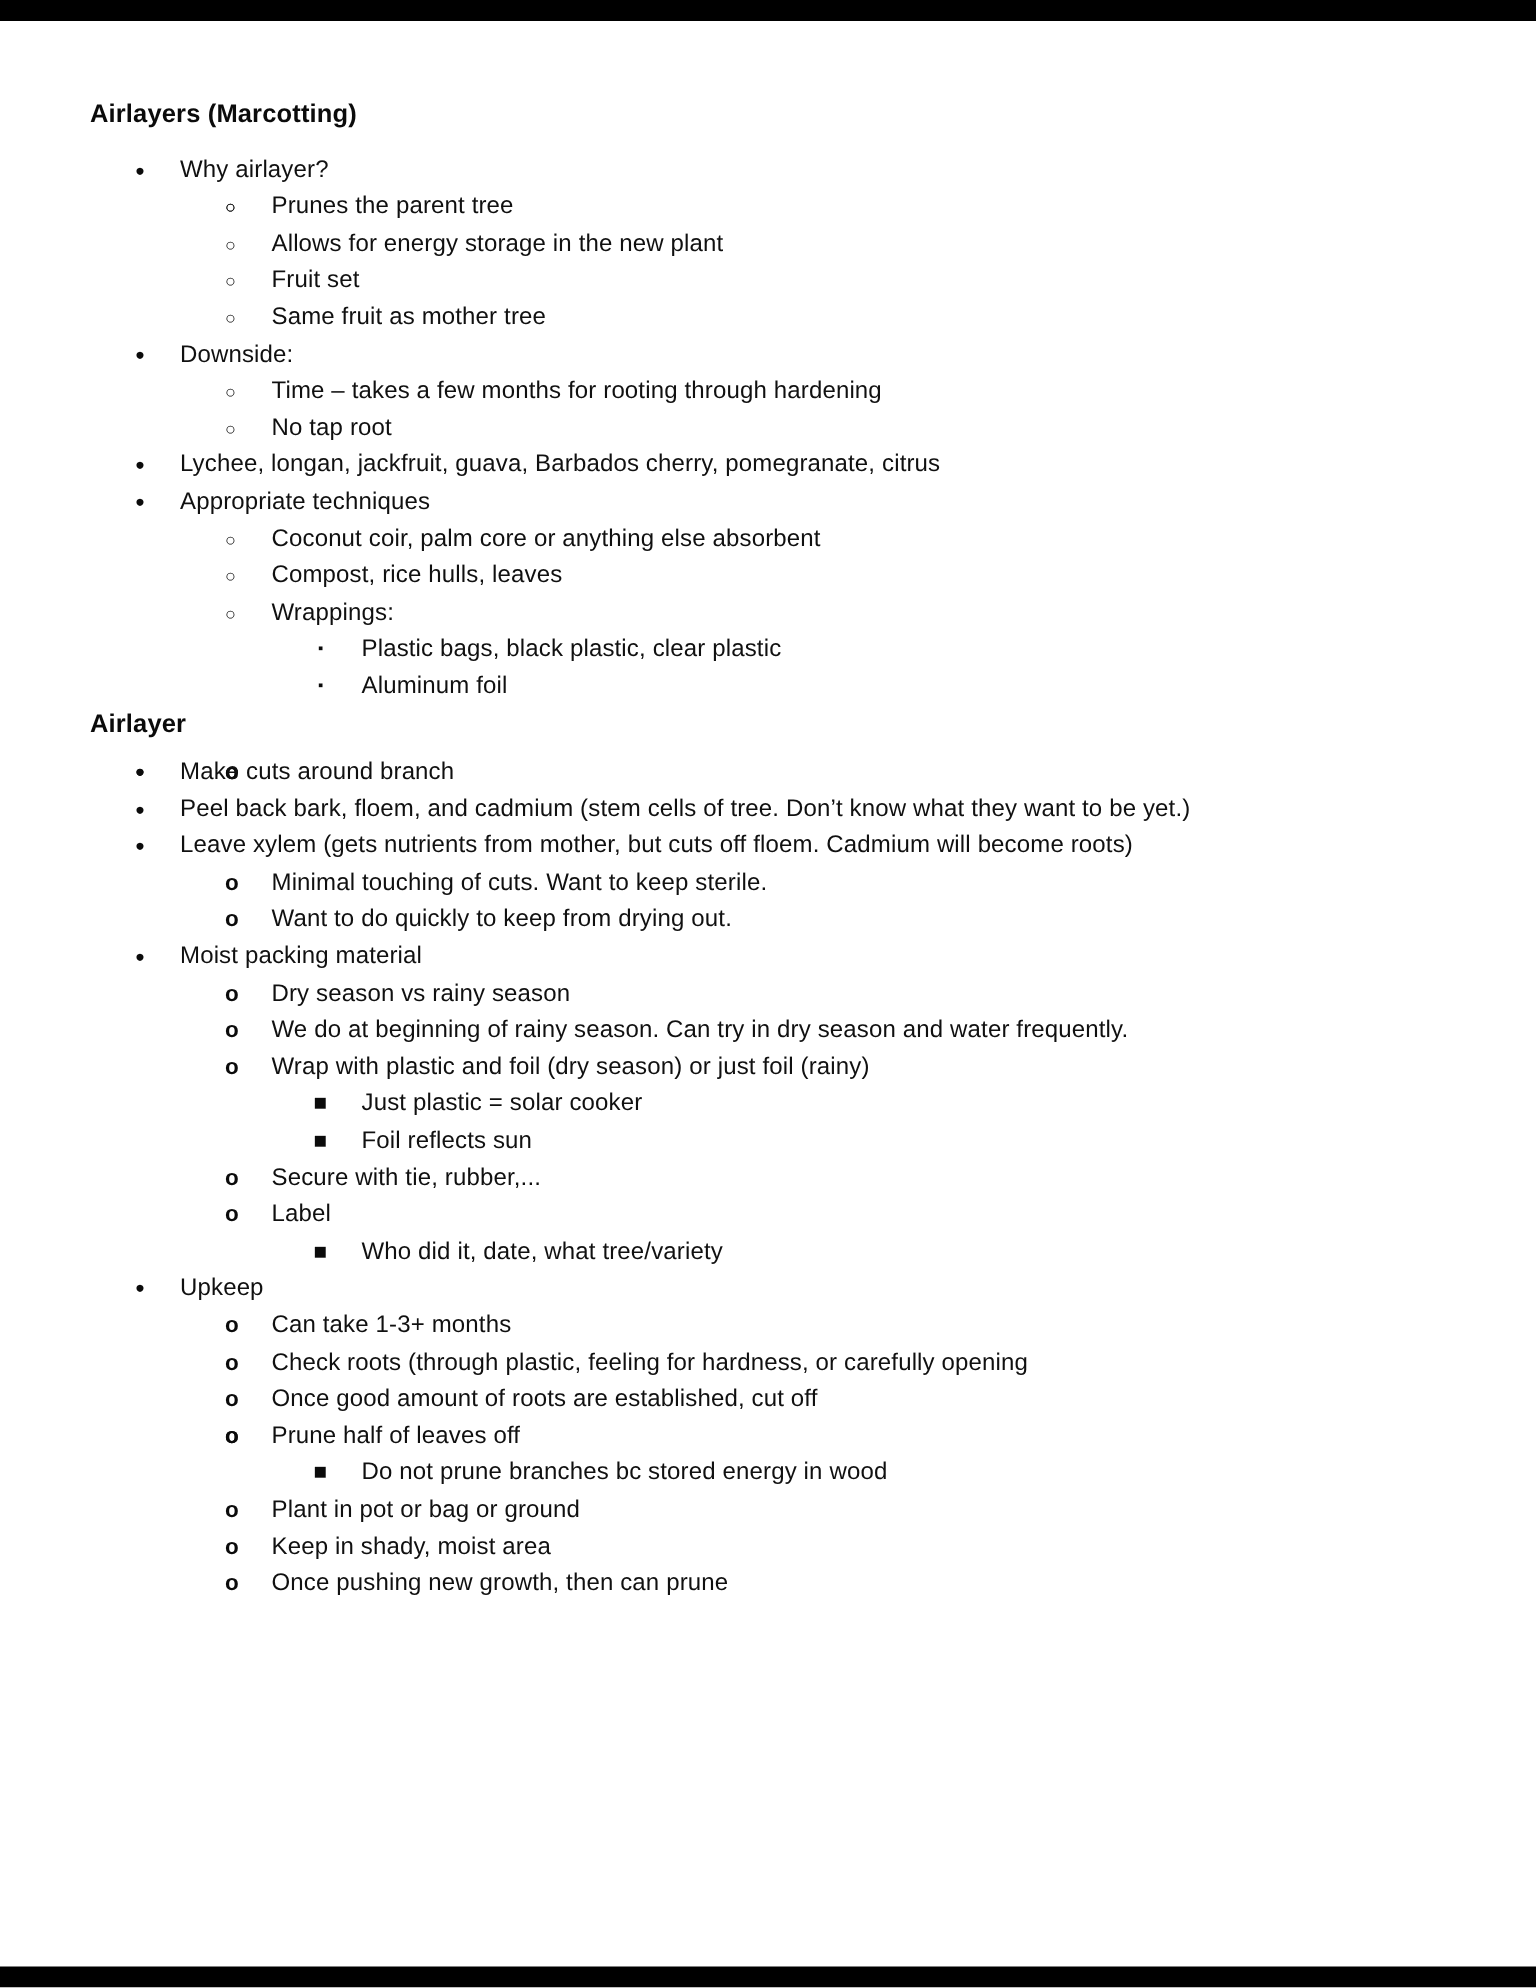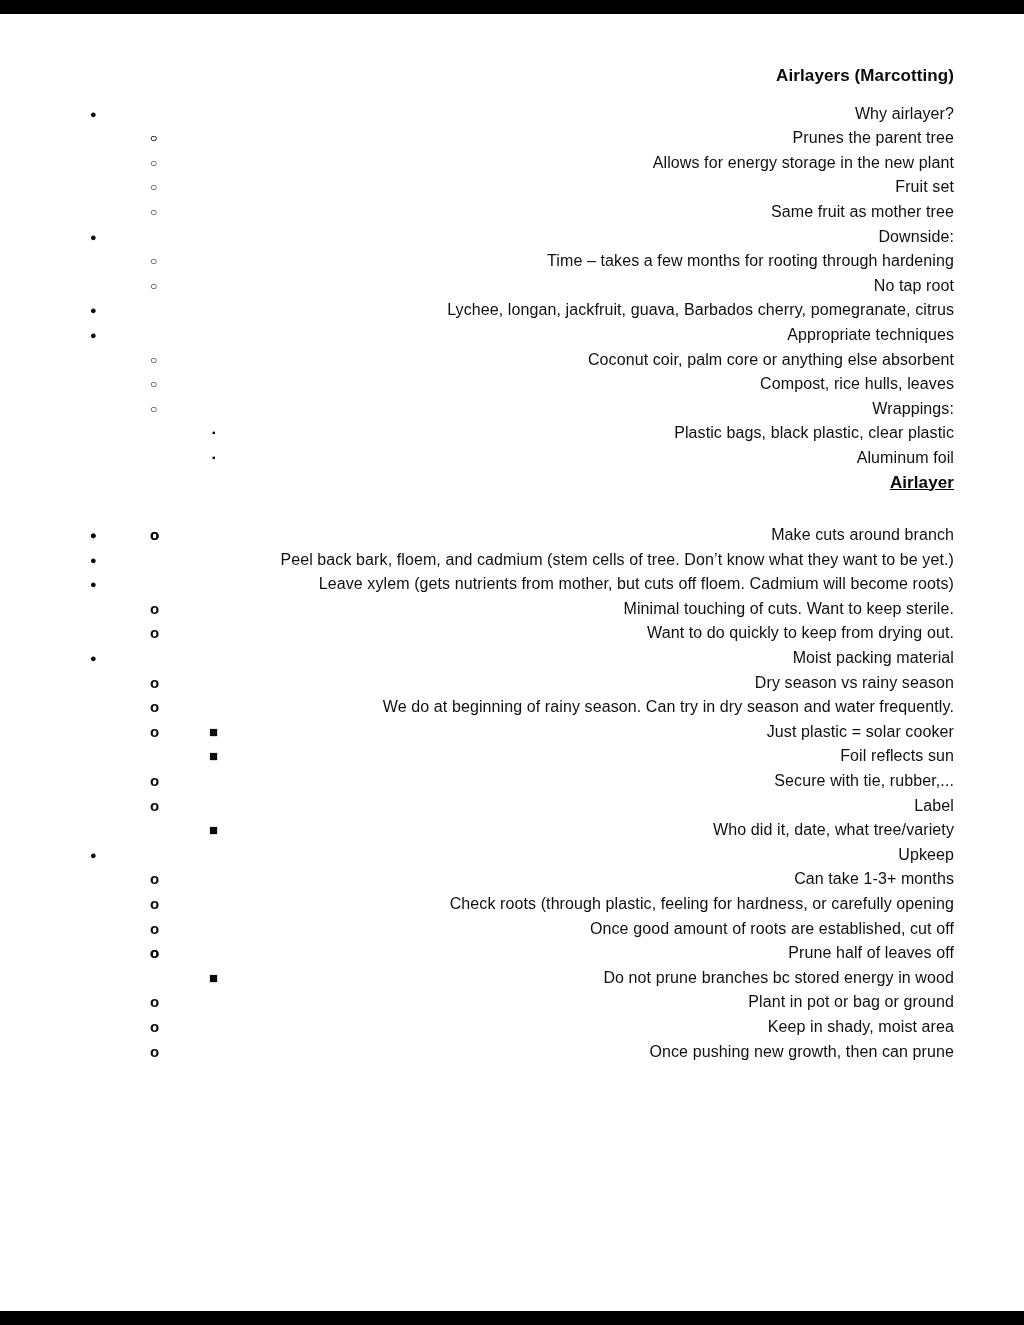--- a/index.html
+++ b/index.html
@@ -17,36 +17,34 @@
     width: 100%;
     height: 14px;
     background: #000000;
     flex: 0 0 auto;
   }
   .edge-bar.bottom { margin-top: auto; }
   .content {
     padding-left: 60px;
     padding-right: 70px;
     flex: 0 0 auto;
-    text-align: right;
   }
   .doc-heading {
     font-size: 17px;
     font-weight: 700;
     line-height: 24.6px;
     color: #0b0b0b;
     letter-spacing: 0.1px;
   }
   .doc-heading.first {
     margin-top: 50px;
     margin-bottom: 13px;
   }
   .doc-heading.second {
-    margin-bottom: 28px;
-    text-decoration: underline;
+    margin-bottom: 8px;
   }
   .li {
     position: relative;
     font-size: 16px;
     line-height: 24.6px;
     font-weight: 500;
     letter-spacing: 0.1px;
   }
   .li.l1 { padding-left: 60px; }
   .li.l2 { padding-left: 121px; }
@@ -98,21 +96,21 @@
     <div class="li l2"><span class="mk mk-o">o</span></div>
     <div class="li l2"><span class="mk mk-o">o</span></div>
     <div class="li l1"><span class="mk mk-disc">●</span><span>Make cuts around branch</span></div>
     <div class="li l1"><span class="mk mk-disc">●</span><span>Peel back bark, floem, and cadmium (stem cells of tree. Don’t know what they want to be yet.)</span></div>
     <div class="li l1"><span class="mk mk-disc">●</span><span>Leave xylem (gets nutrients from mother, but cuts off floem. Cadmium will become roots)</span></div>
     <div class="li l2"><span class="mk mk-o">o</span><span>Minimal touching of cuts. Want to keep sterile.</span></div>
     <div class="li l2"><span class="mk mk-o">o</span><span>Want to do quickly to keep from drying out.</span></div>
     <div class="li l1"><span class="mk mk-disc">●</span><span>Moist packing material</span></div>
     <div class="li l2"><span class="mk mk-o">o</span><span>Dry season vs rainy season</span></div>
     <div class="li l2"><span class="mk mk-o">o</span><span>We do at beginning of rainy season. Can try in dry season and water frequently.</span></div>
-    <div class="li l2"><span class="mk mk-o">o</span></div>
+    <div class="li l2"><span class="mk mk-o">o</span><span>Wrap with plastic and foil (dry season) or just foil (rainy)</span></div>
     <div class="li l3"><span class="mk mk-sql">■</span><span>Just plastic = solar cooker</span></div>
     <div class="li l3"><span class="mk mk-sql">■</span><span>Foil reflects sun</span></div>
     <div class="li l2"><span class="mk mk-o">o</span><span>Secure with tie, rubber,...</span></div>
     <div class="li l2"><span class="mk mk-o">o</span><span>Label</span></div>
     <div class="li l3"><span class="mk mk-sql">■</span><span>Who did it, date, what tree/variety</span></div>
     <div class="li l1"><span class="mk mk-disc">●</span><span>Upkeep</span></div>
     <div class="li l2"><span class="mk mk-o">o</span><span>Can take 1-3+ months</span></div>
     <div class="li l2"><span class="mk mk-o">o</span><span>Check roots (through plastic, feeling for hardness, or carefully opening</span></div>
     <div class="li l2"><span class="mk mk-o">o</span><span>Once good amount of roots are established, cut off</span></div>
     <div class="li l2"><span class="mk mk-o">o</span></div>

